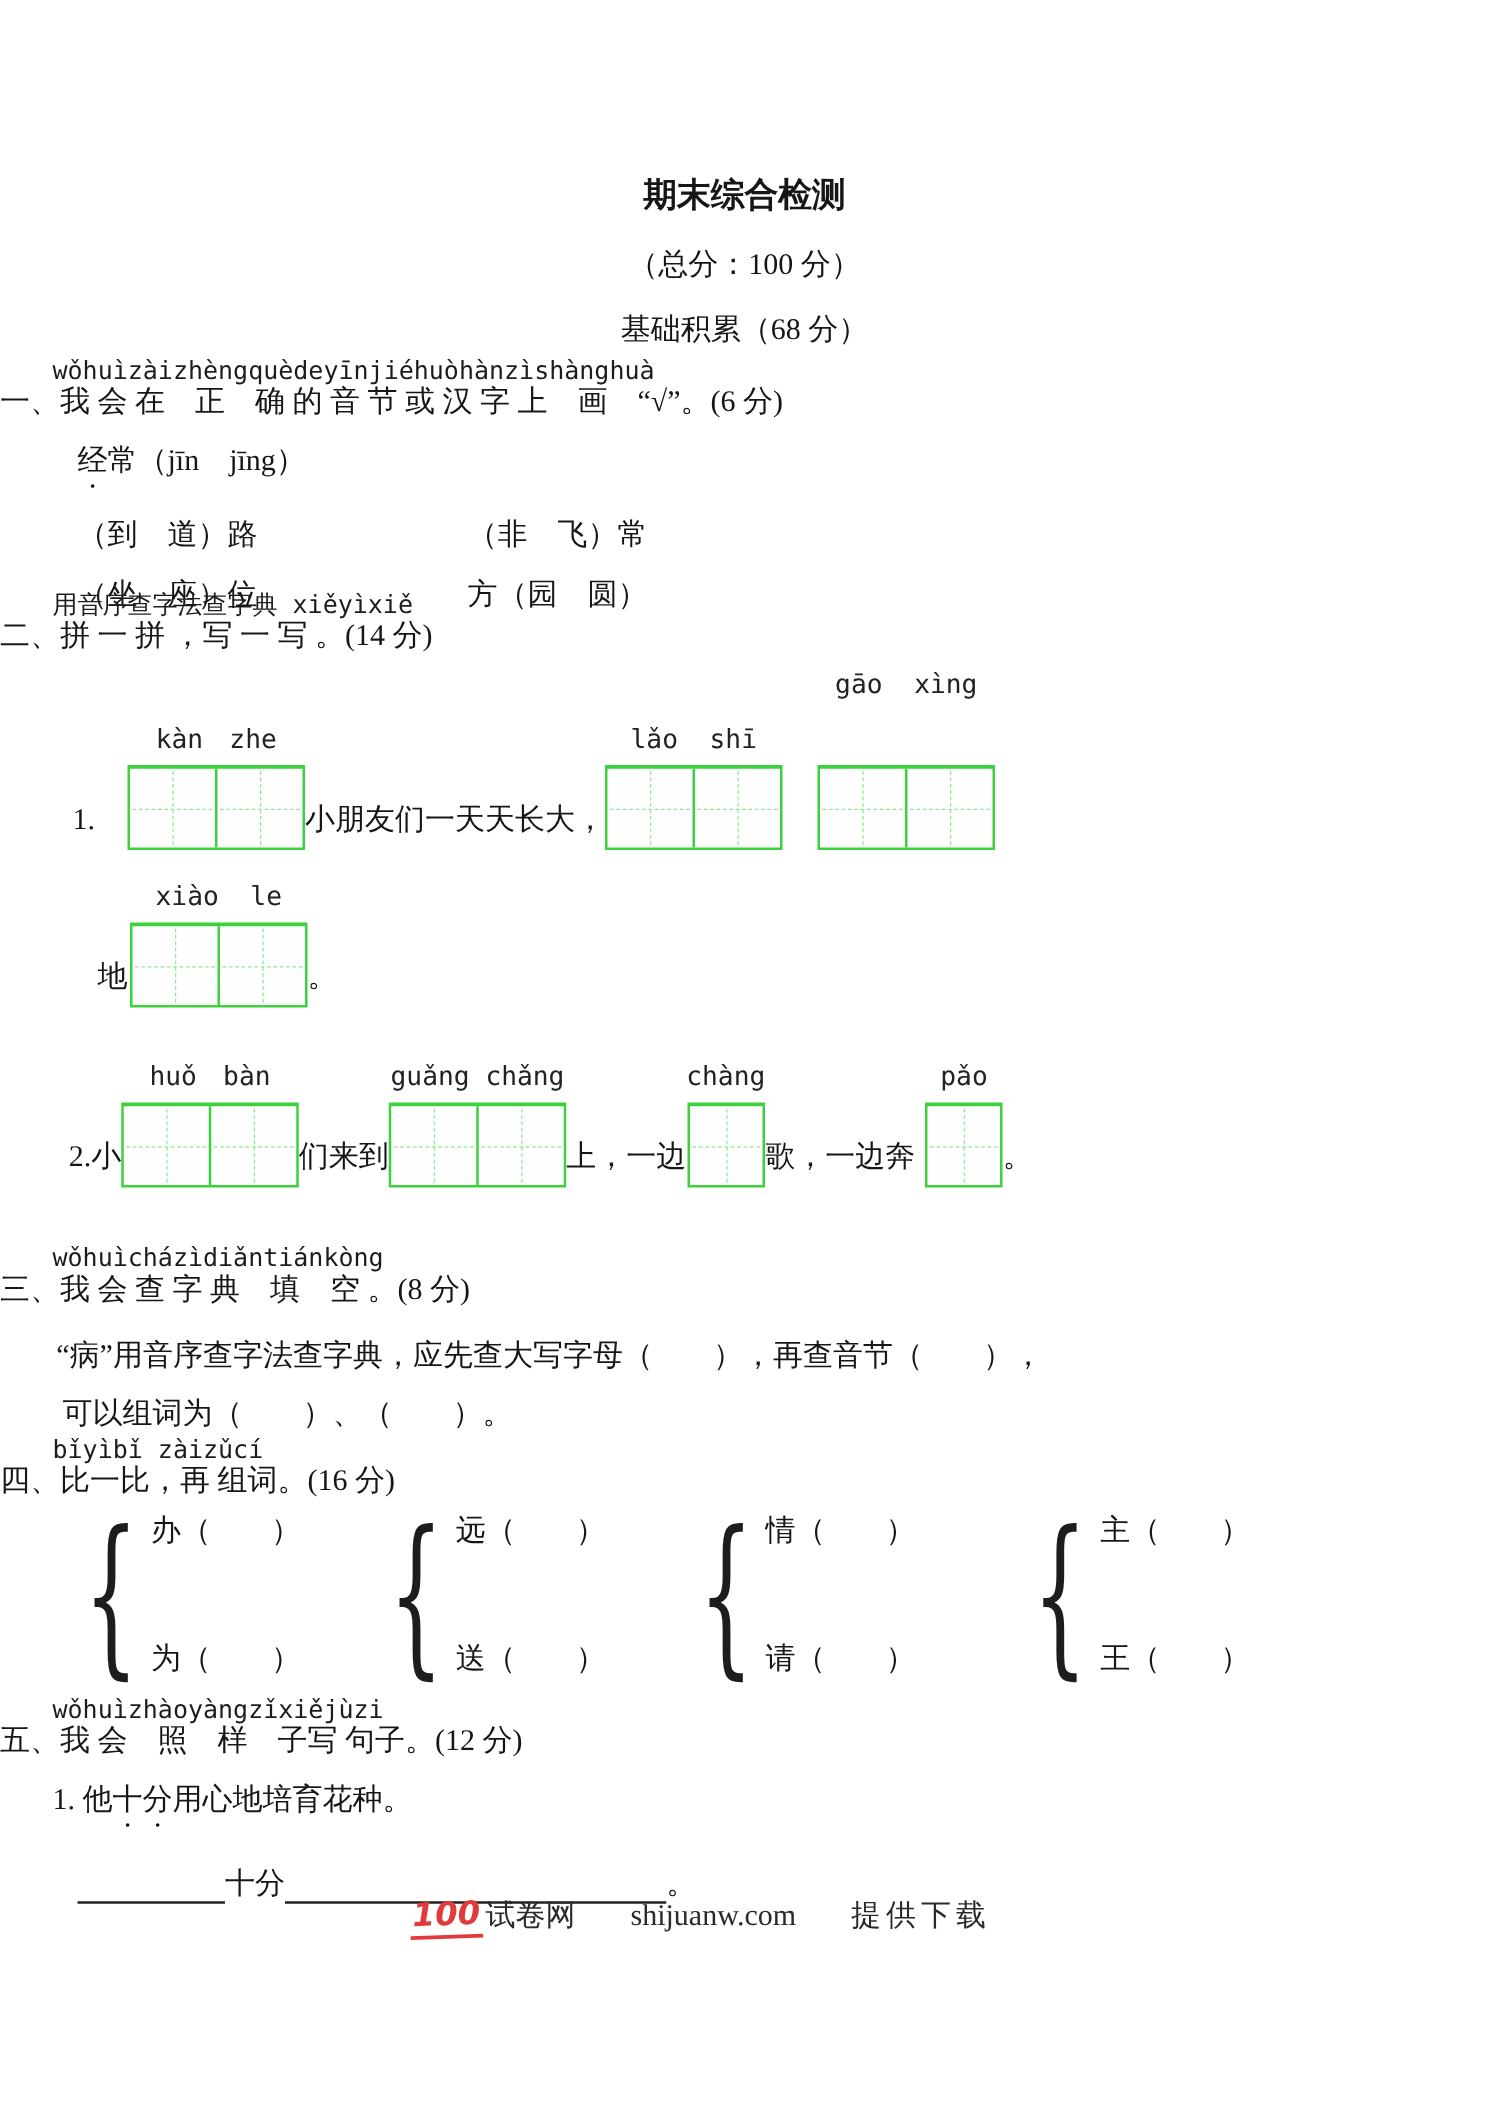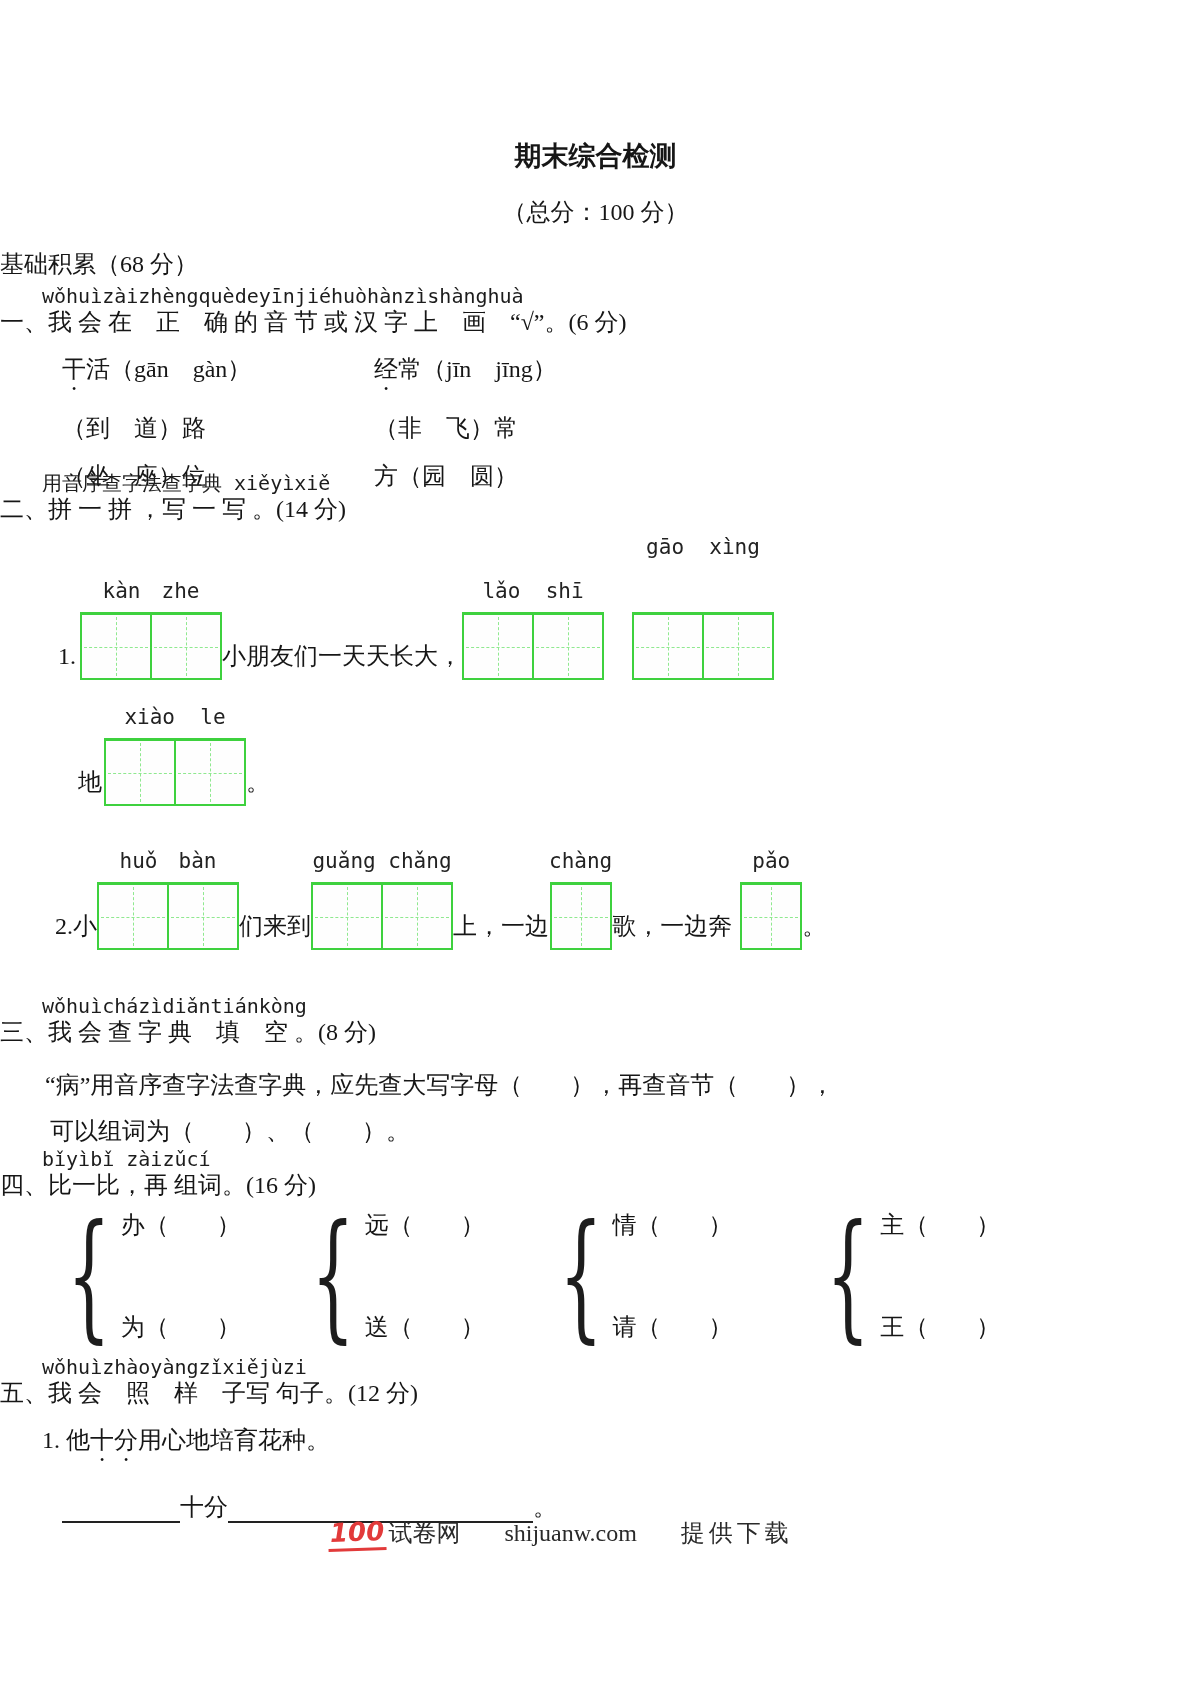--- a/index.html
+++ b/index.html
@@ -12,21 +12,21 @@
     color:#161616;
     font-size:24px;
     line-height:32px;
   }
   .abs { position:absolute; left:0; width:100%; box-sizing:border-box; }
   .indent { }
 
   
   .doc-title { text-align:center; font-size:27px; font-weight:700; line-height:32px; }
   .doc-total { text-align:center; margin-top:24px; }
-  .doc-part  { text-align:left; margin-top:20px; }
+  .doc-part  { text-align:center; margin-top:20px; }
 
   
   .pinyin-line {
     font-family:"DejaVu Sans Mono",monospace;
     font-size:20px; line-height:22px; color:#1c1c1c;
     margin-left:42px; white-space:pre;
   }
   .sec-title { font-size:24px; line-height:30px; white-space:pre; }
 
   
@@ -111,40 +111,39 @@
   <div class="abs" style="top:140px;">
     <div class="doc-title">期末综合检测</div>
     <div class="doc-total">（总分：100 分）</div>
     <div class="doc-part">基础积累（68 分）</div>
   </div>
 
   <div class="abs indent" style="top:285px;">
     <div class="pinyin-line">wǒhuìzàizhèngquèdeyīnjiéhuòhànzìshànghuà</div>
     <div class="sec-title">一、我 会 在　正　确 的 音 节 或 汉 字 上　画　“√”。(6 分)</div>
     <div class="s1row">
-      <span class="c1"><span class="dotted">干</span><span>活（gān　gàn）</span></span>
       <span><span class="dotted">经</span><span>常（jīn　jīng）</span></span>
     </div>
     <div class="s1row">
       <span class="c1">（到　道）路</span>
       <span>（非　飞）常</span>
     </div>
     <div class="s1row">
       <span class="c1">（坐　座）位</span>
       <span>方（园　圆）</span>
     </div>
   </div>
 
   <div class="abs indent" style="top:472px;">
     <div class="pinyin-line">用音序查字法查字典 xiěyìxiě</div>
     <div class="sec-title">二、拼 一 拼 ，写 一 写 。(14 分)</div>
 
     <div class="boxrow" style="margin-top:12px; margin-left:58px;">
       <span class="t">1.</span>
-      <span class="box-col" style="margin-left:4px;">
+      <span class="box-col" style="margin-left:26px;">
         <span class="box-label">kàn　zhe</span>
         <span class="tbox"><span class="tcell"></span><span class="tcell"></span></span>
       </span>
       <span class="t">小朋友们一天天长大，</span>
       <span class="box-col">
         <span class="box-label">lǎo  shī</span>
         <span class="tbox"><span class="tcell"></span><span class="tcell"></span></span>
       </span>
       <span class="box-col" style="margin-left:28px;gap:44px;">
         <span class="box-label">gāo  xìng</span>

